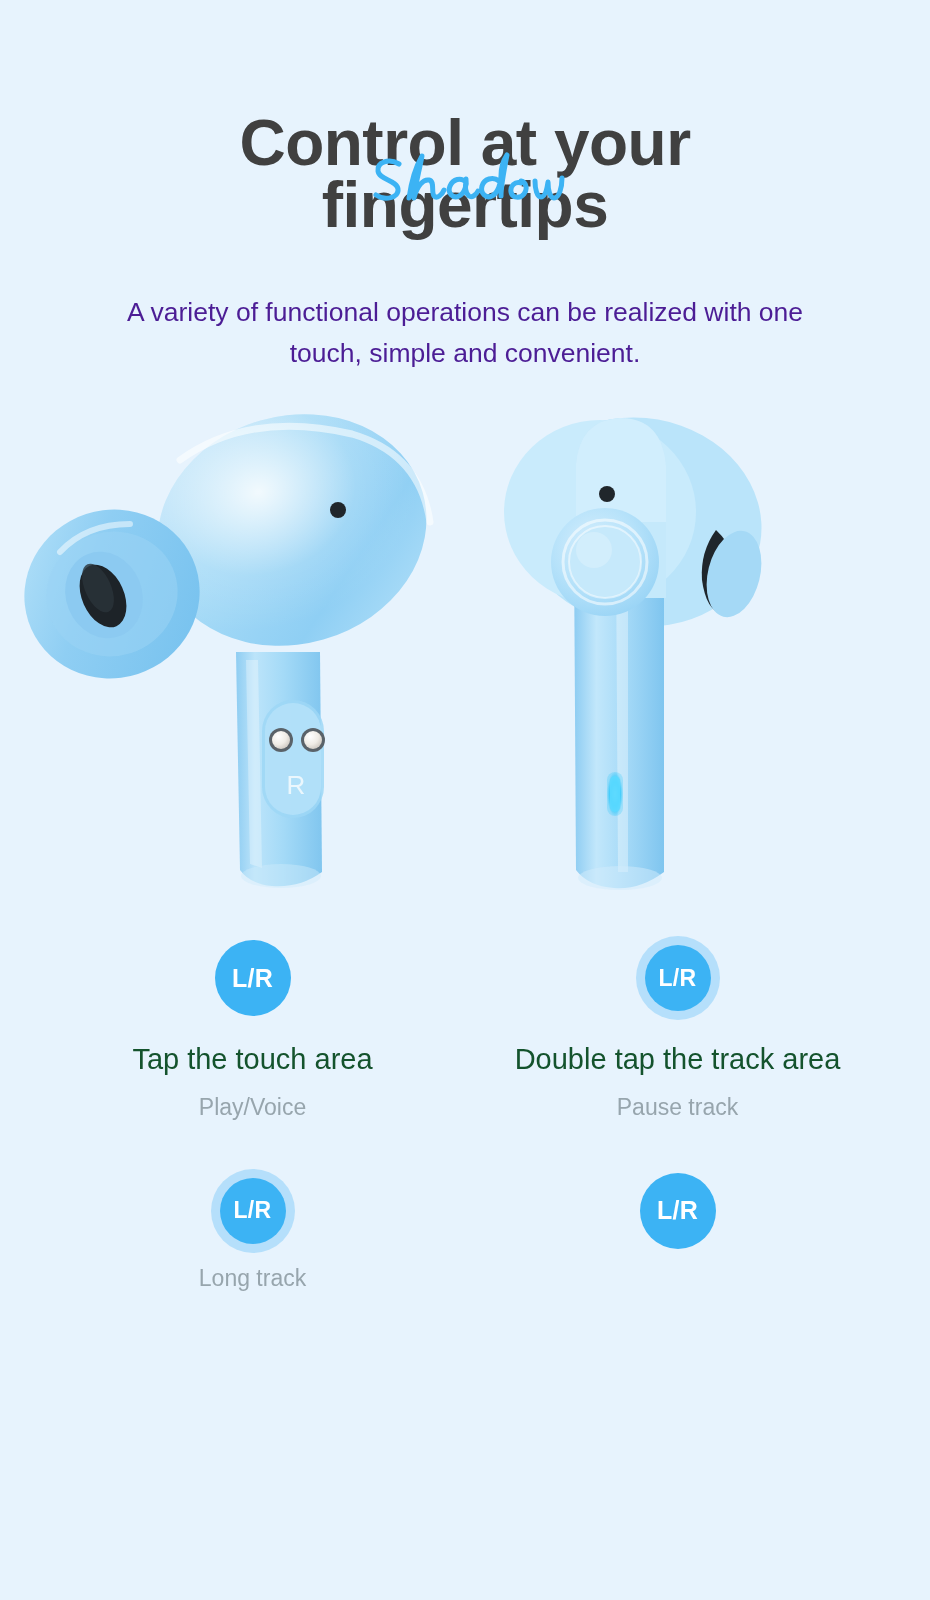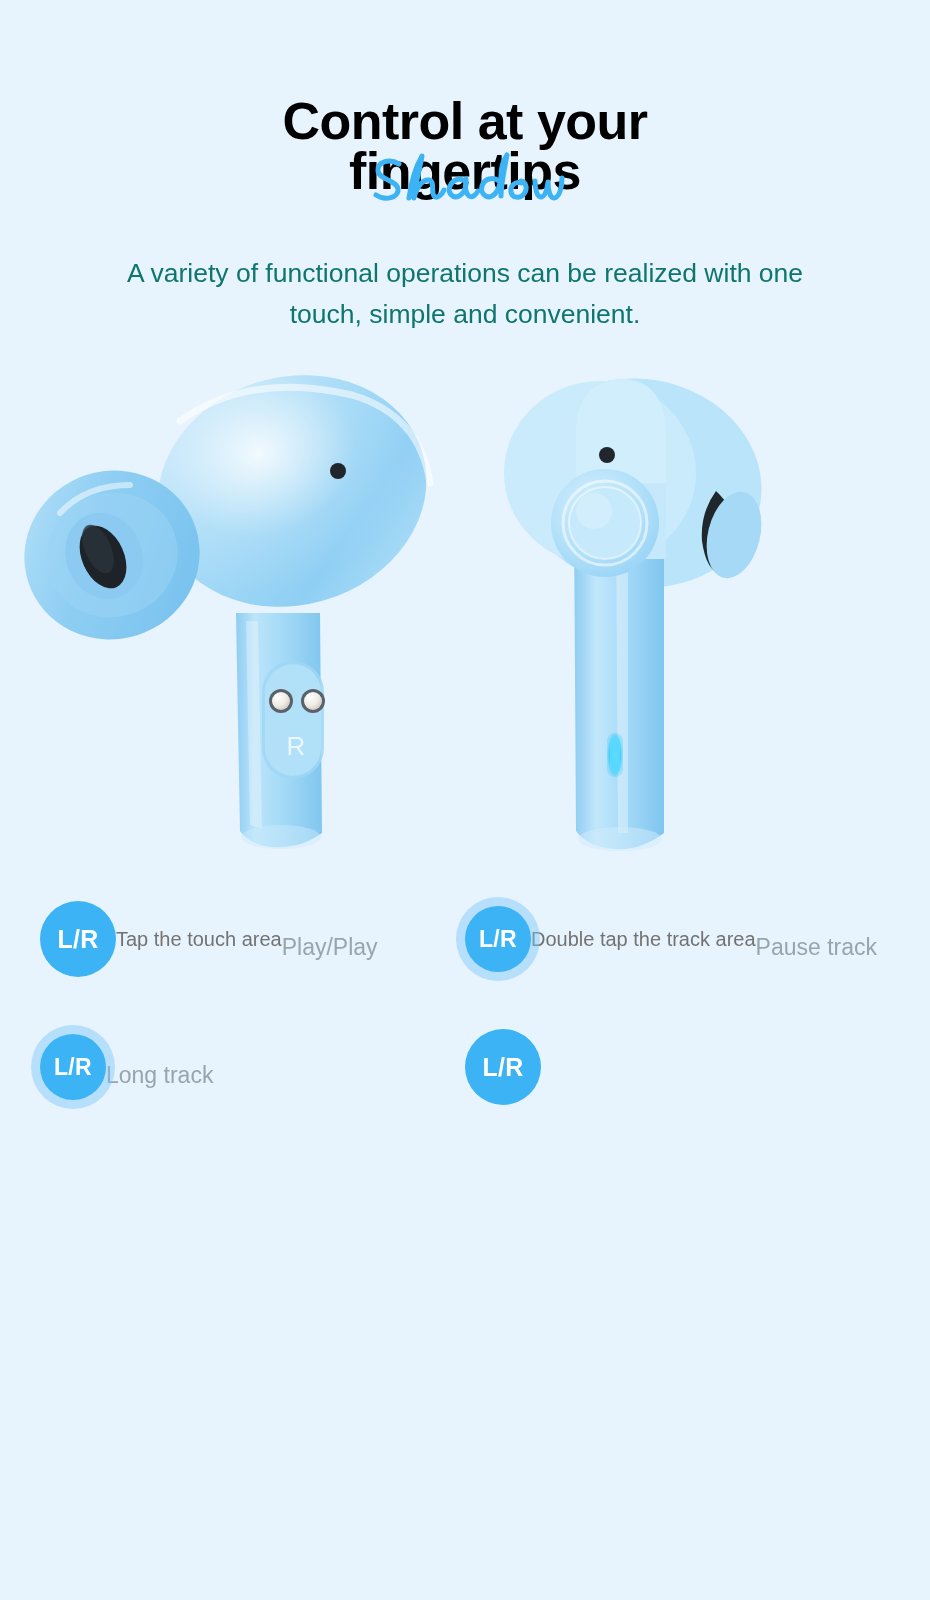--- a/index.html
+++ b/index.html
@@ -15,26 +15,26 @@
     position: relative;
   }
 
   
   .header {
     padding-top: 96px;
     text-align: center;
     position: relative;
   }
   .headline {
-    color: #000000;
-    font-size: 52px;
+    color: #404040;
+    font-size: 64px;
     font-weight: bold;
     line-height: 0.97;
     letter-spacing: -0.5px;
-    margin: 0;
+    margin: 16px;
     position: relative;
     z-index: 1;
   }
   .headline-line {
     display: block;
   }
   .brand-script {
     position: absolute;
     left: 0;
     right: 0;
@@ -42,21 +42,21 @@
     text-align: center;
     z-index: 3;
     pointer-events: none;
   }
   .brand-script svg {
     display: inline-block;
   }
   .subtitle {
     margin: 56px auto 8px auto;
     width: 700px;
-    color: #0f766e;
+    color: #4c1d95;
     font-size: 26.5px;
     line-height: 1.55;
     font-weight: normal;
   }
 
   
   .product-stage {
     position: relative;
     width: 930px;
     height: 520px;
@@ -69,21 +69,21 @@
   
   .features {
     display: grid;
     grid-template-columns: 1fr 1fr;
     row-gap: 52px;
     padding: 18px 40px 0 40px;
     box-sizing: border-box;
   }
   .feature {
     display: flex;
-    flex-direction: row;
+    flex-direction: column;
     align-items: center;
     text-align: center;
   }
   .badge {
     width: 76px;
     height: 76px;
     border-radius: 50%;
     background: #3cb3f4;
     color: #ffffff;
     font-size: 25px;
@@ -96,22 +96,23 @@
     box-sizing: border-box;
   }
   .badge.halo {
     width: 66px;
     height: 66px;
     margin: 5px 0;
     box-shadow: 0 0 0 9px rgba(120, 200, 248, 0.45);
     font-size: 23px;
   }
   .feature-title {
-    color: #737373;
-    font-size: 20px;
+    margin-top: 26px;
+    color: #14532d;
+    font-size: 29px;
     line-height: 1.22;
     font-weight: normal;
     white-space: pre-line;
   }
   .feature-sub {
     margin-top: 16px;
     color: #97a5ad;
     font-size: 23px;
     font-weight: normal;
   }
@@ -257,21 +258,21 @@
       <ellipse cx="620" cy="476" rx="42" ry="12" fill="#d2ecfc" opacity="0.5"></ellipse>
     </g>
   </svg>
 </div>
 
 <div class="features">
 
   <div class="feature">
     <div class="badge">L/R</div>
     <div class="feature-title">Tap the touch area</div>
-    <div class="feature-sub">Play/Play</div>
+    <div class="feature-sub">Play/Voice</div>
   </div>
 
   <div class="feature">
     <div class="badge halo">L/R</div>
     <div class="feature-title">Double tap the track area</div>
     <div class="feature-sub">Pause track</div>
   </div>
 
   <div class="feature">
     <div class="badge halo">L/R</div>

